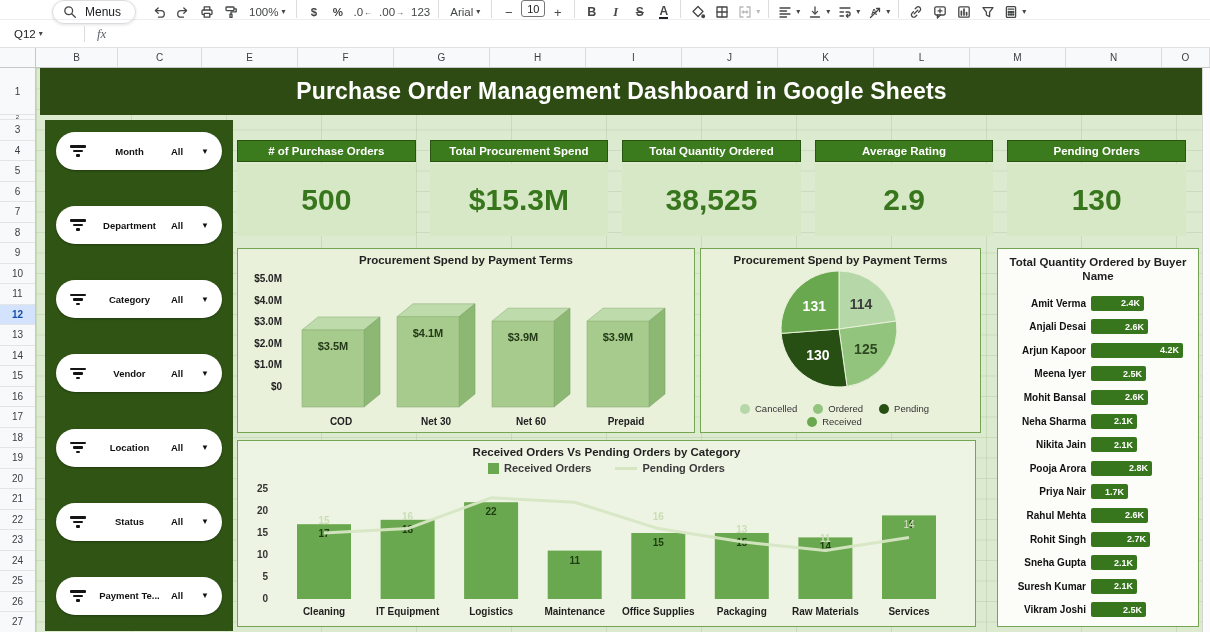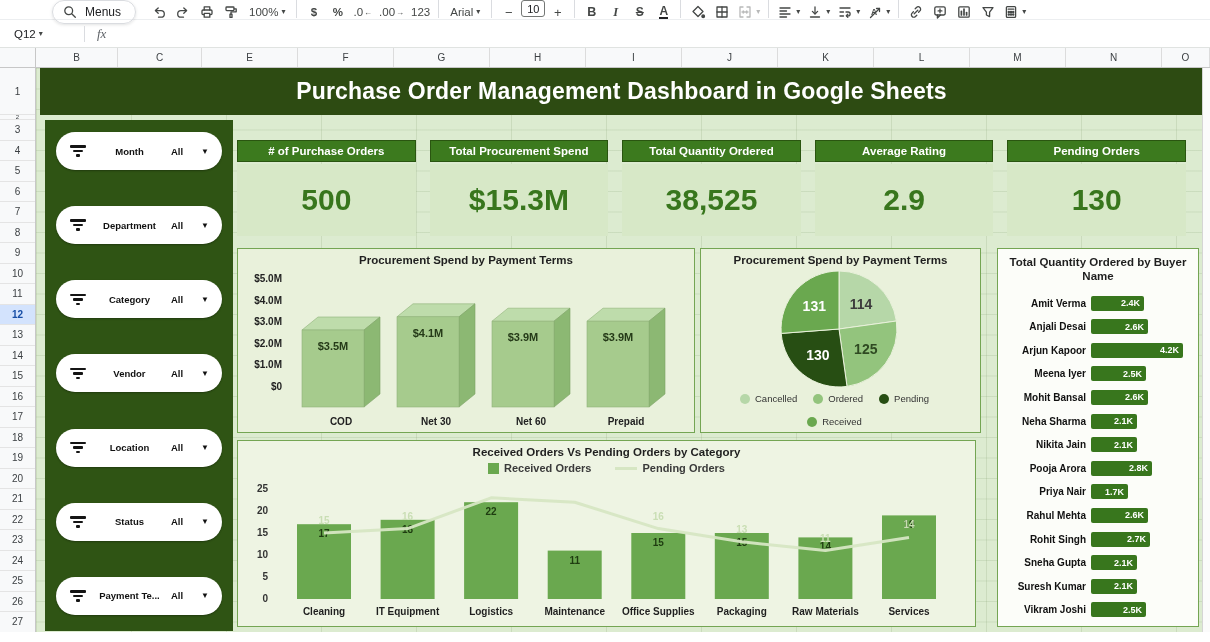--- a/index.html
+++ b/index.html
@@ -57,21 +57,21 @@
   .kpi-v { flex:1; background:#d7e8c7; color:#38761d; font-size:30px; font-weight:700; display:flex; align-items:center; justify-content:center; margin-top:2px; }
 
   .panel { position:absolute; background:#e9f1db; border:1.5px solid #74a553; }
   .p-title { position:absolute; top:5px; left:0; right:0; text-align:center; font-size:11.5px; font-weight:700; color:#1f1f1f; z-index:2; }
   #bar3dPanel { left:201px; top:180px; width:458px; height:185px; }
   #piePanel   { left:664px; top:180px; width:281px; height:185px; }
   #buyerPanel { left:948px; top:180px; width:202px; height:379px; background:#fcfdf9;margin-left:13px; }
   #comboPanel { left:201px; top:372px; width:739px; height:187px; background:#eef4e3; }
   .panel svg { position:absolute; left:0; top:0; }
 
-  .pie-legend { position:absolute; left:0; right:12px; bottom:5px; display:flex; flex-direction:column; gap:12px; z-index:2; }
+  .pie-legend { position:absolute; left:0; right:12px; bottom:5px; display:flex; flex-direction:column; gap:2px; z-index:2; }
   .pie-legend .lrow { display:flex; justify-content:center; gap:16px; }
   .litem { display:flex; align-items:center; gap:5px; font-size:9.5px; color:#333; }
   .ldot { width:10px; height:10px; border-radius:50%; flex:none; }
 
   #buyerTitle { top:6px; left:8px; right:8px; line-height:1.25; }
   .buyer-rows { position:absolute; top:44px; left:7px; right:6px; bottom:6px; display:flex; flex-direction:column; justify-content:space-between; }
   .brow { display:flex; align-items:center; height:20px; }
   .bname { width:86px; flex:none; text-align:right; font-size:10px; font-weight:700; color:#111; padding-right:5px; white-space:nowrap; }
   .bbar { height:15px; background:#38761d; border-radius:2px; display:flex; align-items:center; justify-content:flex-end; padding-right:4px; }
   .bval { color:#fff; font-size:9px; font-weight:700; }

